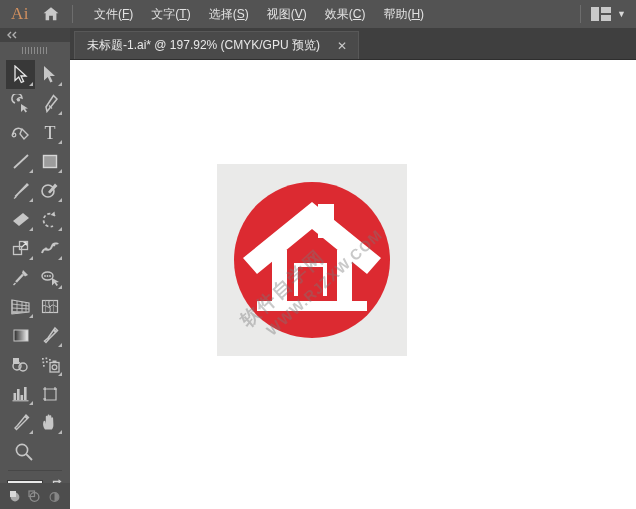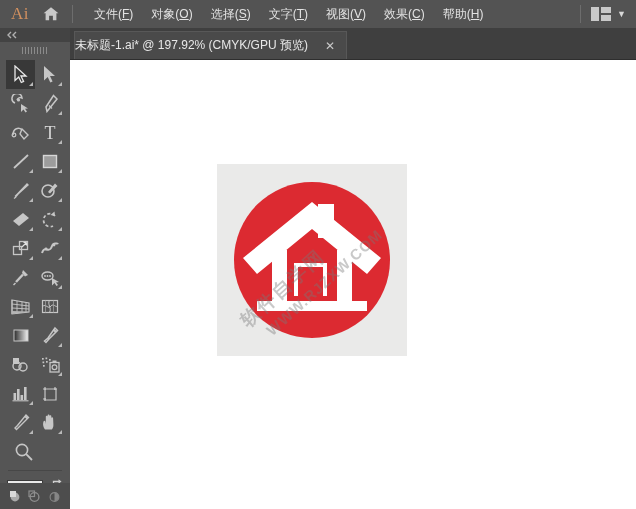--- a/index.html
+++ b/index.html
@@ -65,21 +65,21 @@
     background: #3f3f3f;
   }
   .tab {
     position: absolute; left: 4px; top: 3px;
     height: 28px;
     background: #4a4a4a;
     border-top: 1px solid #585858;
     border-left: 1px solid #585858;
     border-right: 1px solid #585858;
     display: flex; align-items: center;
-    padding: 0 8px 0 0;
+    padding: 0 8px 0 12px;
   }
   .tab-title {
     color: #e8e8e8;
     font-size: 12px;
     white-space: nowrap;
   }
   .tab-close {
     color: #c9c9c9;
     font-size: 12px;
     margin-left: 14px;
@@ -220,23 +220,22 @@
     <div class="home-btn">
       <svg width="18" height="18" viewBox="0 0 18 18">
         <path d="M9 2.3 L1.6 8.3 L3.6 8.3 L3.6 15.2 L7.1 15.2 L7.1 10.8 L10.9 10.8 L10.9 15.2 L14.4 15.2 L14.4 8.3 L16.4 8.3 Z" fill="#c9c9c9"></path>
       </svg>
     </div>
 
     <div class="vsep"></div>
 
     <div class="menu-items">
       <div class="menu-item"><span>文件(</span><span class="mn">F</span><span>)</span></div>
-      <div class="menu-item"><span>对象(</span><span class="mn">O</span><span>)</span></div>
+      <div class="menu-item"><span>文字(</span><span class="mn">T</span><span>)</span></div>
       <div class="menu-item"><span>选择(</span><span class="mn">S</span><span>)</span></div>
-      <div class="menu-item"><span>文字(</span><span class="mn">T</span><span>)</span></div>
       <div class="menu-item"><span>视图(</span><span class="mn">V</span><span>)</span></div>
       <div class="menu-item"><span>效果(</span><span class="mn">C</span><span>)</span></div>
       <div class="menu-item"><span>帮助(</span><span class="mn">H</span><span>)</span></div>
     </div>
 
     <div class="ws-right">
       <div class="vsep"></div>
       <div class="ws-icon">
         <svg width="20" height="14" viewBox="0 0 20 14">
           <rect x="0" y="0" width="8" height="14" fill="#c9c9c9"></rect>

